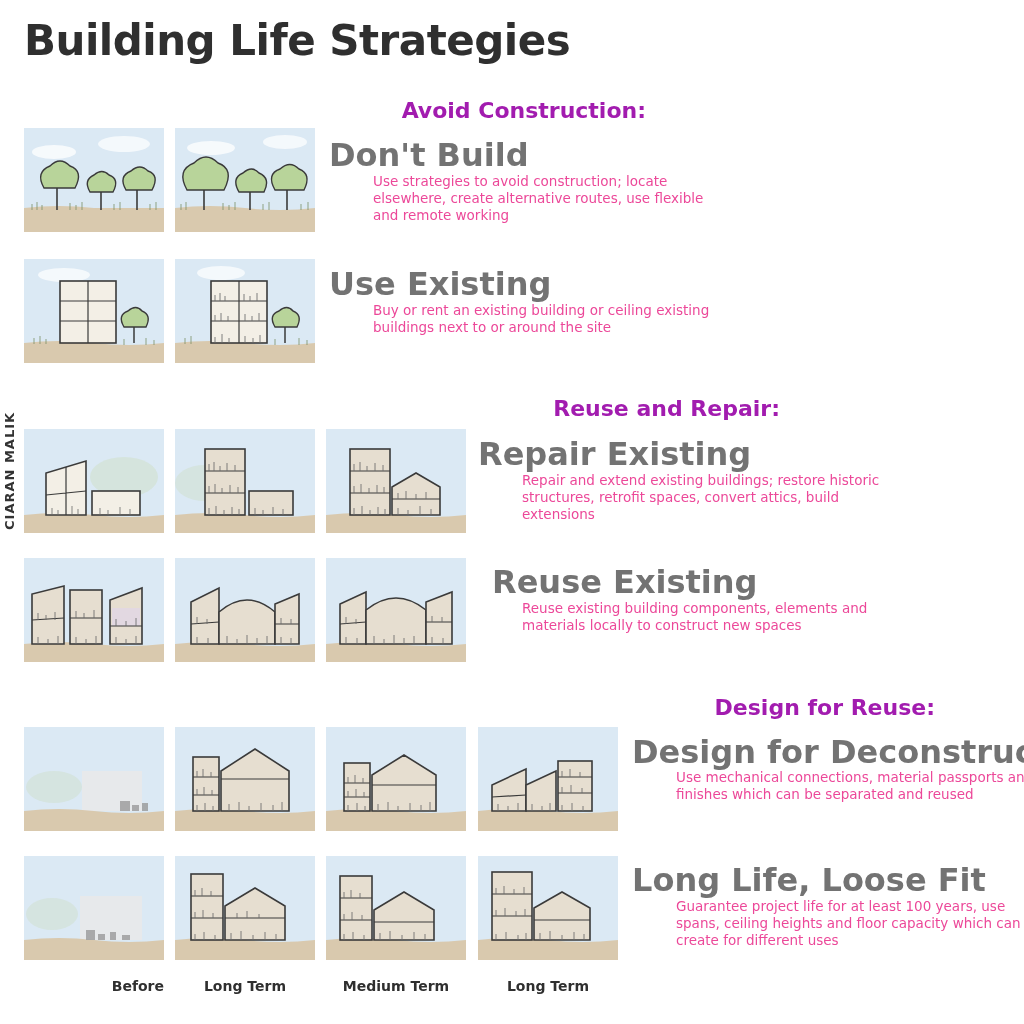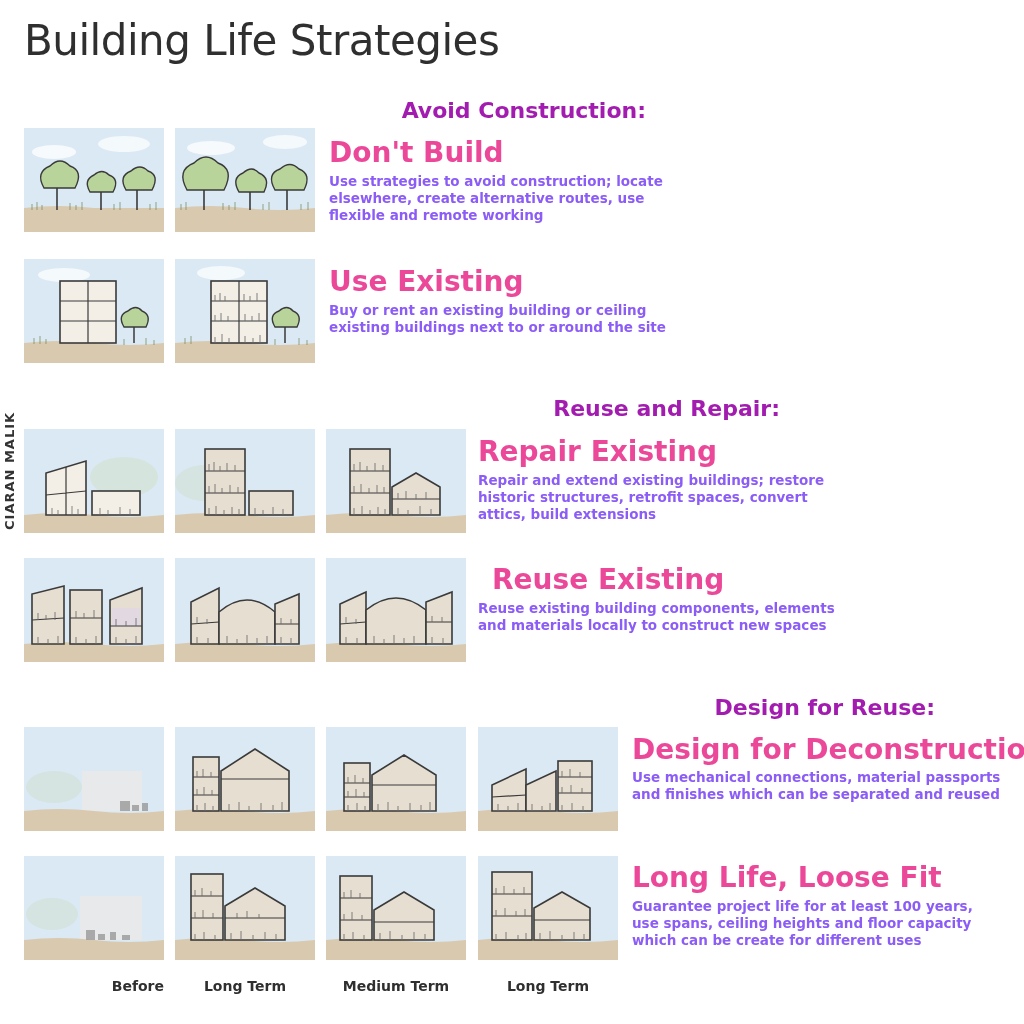--- a/index.html
+++ b/index.html
@@ -14,21 +14,21 @@
     font-family: "DejaVu Sans", sans-serif;
     color: #2b2b2b;
     overflow: hidden;
   }
 
   .page-title {
     position: absolute;
     left: 24px;
     top: 16px;
     font-size: 42px;
-    font-weight: normal;
+    font-weight: bold;
     letter-spacing: -0.5px;
     color: #2f2f2f;
   }
 
   .credit {
     position: absolute;
     left: 2px;
     top: 530px;
     font-size: 13px;
     letter-spacing: 1px;
@@ -43,32 +43,33 @@
     position: absolute;
     font-size: 22px;
     font-weight: bold;
     color: #a21caf;
     text-align: right;
     white-space: nowrap;
   }
 
   .strategy-title {
     position: absolute;
-    font-size: 28px;
+    font-size: 32px;
     font-weight: bold;
-    color: #ec4899;
+    color: #737373;
     white-space: nowrap;
   }
 
   .strategy-desc {
     position: absolute;
     font-size: 13.5px;
     line-height: 17px;
-    font-weight: bold;
-    color: #8b5cf6;
+    font-weight: normal;
+    color: #ec4899;
+    margin-left: 44px;
   }
 
   .col-label {
     position: absolute;
     font-size: 14px;
     font-weight: bold;
     color: #2f2f2f;
     text-align: center;
     width: 140px;
   }

